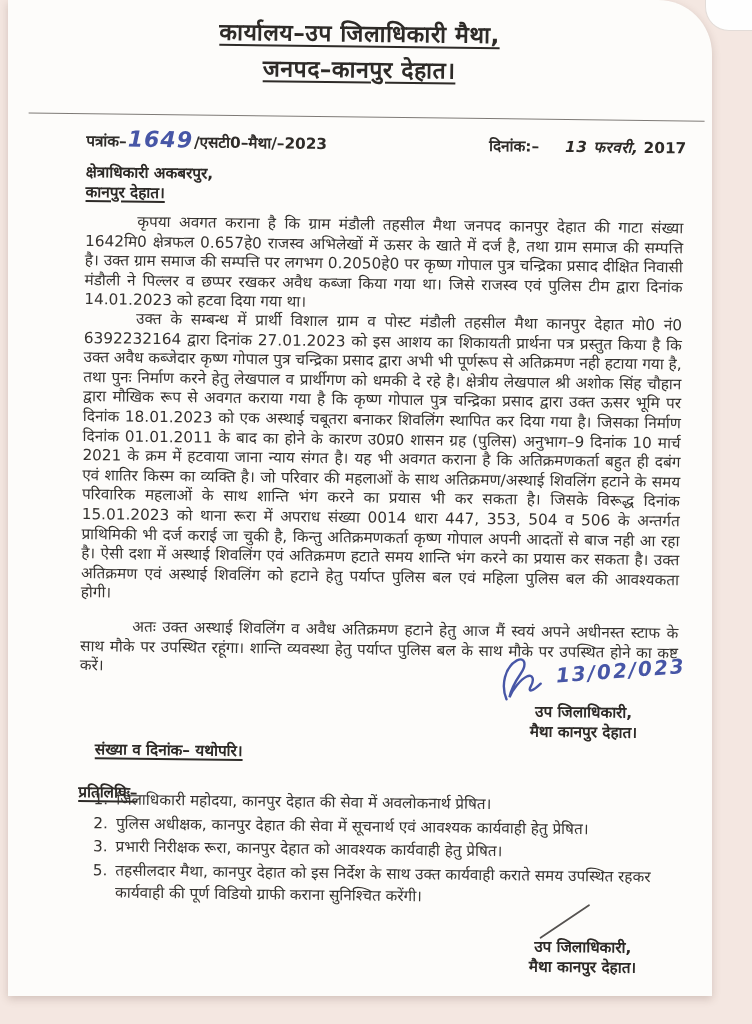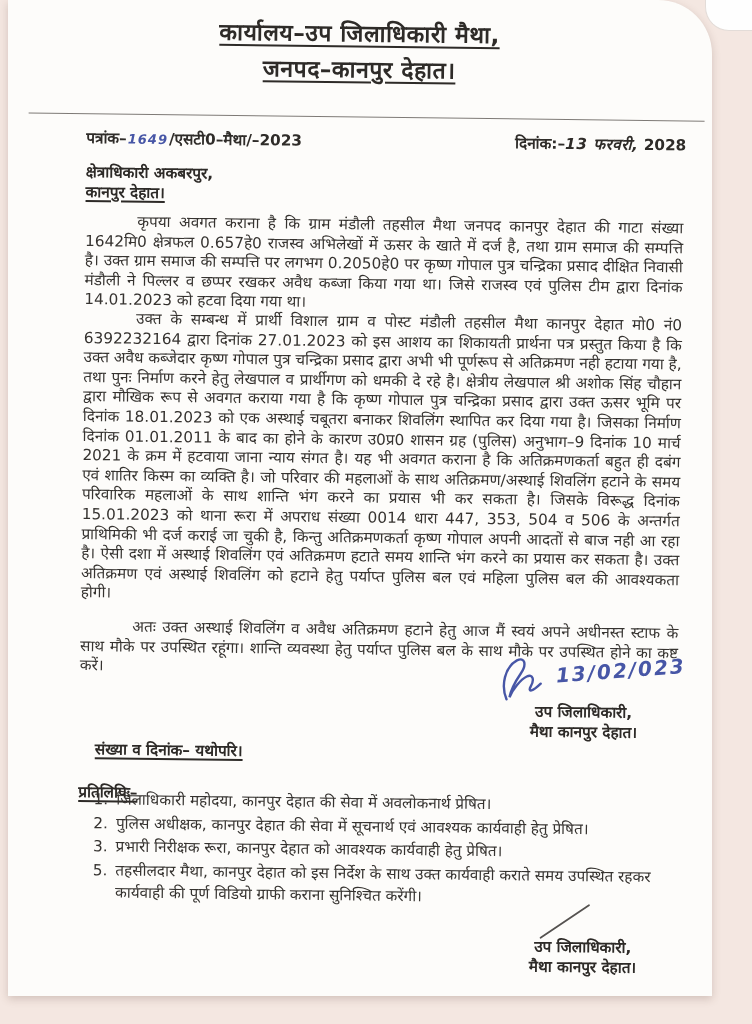--- a/index.html
+++ b/index.html
@@ -33,24 +33,24 @@
     text-decoration:underline;text-underline-offset:4px;text-decoration-thickness:1.5px;
     color:#2e2b28;
   }
   .rule{position:absolute;top:113px;left:22px;right:6px;height:1.3px;background:#7e7a76;}
   .refline{
     position:absolute;top:129px;left:80px;right:24px;
     display:flex;justify-content:space-between;align-items:baseline;
     font-weight:600;color:#2f2c29;white-space:nowrap;
   }
   .hw-blue{
-    color:#4756a6;font-style:italic;font-weight:600;font-size:13px;
+    color:#4756a6;font-style:italic;font-weight:600;font-size:22px;
     letter-spacing:1px;padding:0 1px;
   }
-  .hw-dark{font-style:italic;font-weight:600;letter-spacing:.5px;}
+  .hw-dark{font-style:italic;font-weight:600;letter-spacing:.5px;margin-left:26px;}
   .addressee{position:absolute;top:163px;left:80px;font-weight:700;color:#2d2a27;}
   .addressee .a2{
     text-decoration:underline;text-underline-offset:3px;text-decoration-thickness:1.5px;
   }
   .para{
     position:absolute;left:80px;right:26px;margin:0;
     text-align:justify;text-indent:52px;color:#363330;
     font-weight:500;
   }
   .p1{top:212px;}
@@ -87,21 +87,21 @@
 
       <div class="letterhead">
         <div class="hline">कार्यालय–उप जिलाधिकारी मैथा,</div>
         <div class="hline">जनपद–कानपुर देहात।</div>
       </div>
 
       <div class="rule"></div>
 
       <div class="refline">
         <div><span>पत्रांक–</span><span class="hw-blue">1649</span><span>/एसटी0–मैथा/–2023</span></div>
-        <div><span>दिनांक:–</span><span class="hw-dark">13 फरवरी,</span>&nbsp;<span>2028</span></div>
+        <div><span>दिनांक:–</span><span class="hw-dark">13 फरवरी,</span>&nbsp;<span>2017</span></div>
       </div>
 
       <div class="addressee">
         <div>क्षेत्राधिकारी अकबरपुर,</div>
         <div class="a2">कानपुर देहात।</div>
       </div>
 
       <p class="para p1">कृपया अवगत कराना है कि ग्राम मंडौली तहसील मैथा जनपद कानपुर देहात की गाटा संख्या 1642मि0 क्षेत्रफल 0.657हे0 राजस्व अभिलेखों में ऊसर के खाते में दर्ज है, तथा ग्राम समाज की सम्पत्ति है। उक्त ग्राम समाज की सम्पत्ति पर लगभग 0.2050हे0 पर कृष्ण गोपाल पुत्र चन्द्रिका प्रसाद दीक्षित निवासी मंडौली ने पिल्लर व छप्पर रखकर अवैध कब्जा किया गया था। जिसे राजस्व एवं पुलिस टीम द्वारा दिनांक 14.01.2023 को हटवा दिया गया था।</p>
       <p class="para p2">उक्त के सम्बन्ध में प्रार्थी विशाल ग्राम व पोस्ट मंडौली तहसील मैथा कानपुर देहात मो0 नं0 6392232164 द्वारा दिनांक 27.01.2023 को इस आशय का शिकायती प्रार्थना पत्र प्रस्तुत किया है कि उक्त अवैध कब्जेदार कृष्ण गोपाल पुत्र चन्द्रिका प्रसाद द्वारा अभी भी पूर्णरूप से अतिक्रमण नही हटाया गया है, तथा पुनः निर्माण करने हेतु लेखपाल व प्रार्थीगण को धमकी दे रहे है। क्षेत्रीय लेखपाल श्री अशोक सिंह चौहान द्वारा मौखिक रूप से अवगत कराया गया है कि कृष्ण गोपाल पुत्र चन्द्रिका प्रसाद द्वारा उक्त ऊसर भूमि पर दिनांक 18.01.2023 को एक अस्थाई चबूतरा बनाकर शिवलिंग स्थापित कर दिया गया है। जिसका निर्माण दिनांक 01.01.2011 के बाद का होने के कारण उ0प्र0 शासन ग्रह (पुलिस) अनुभाग–9 दिनांक 10 मार्च 2021 के क्रम में हटवाया जाना न्याय संगत है। यह भी अवगत कराना है कि अतिक्रमणकर्ता बहुत ही दबंग एवं शातिर किस्म का व्यक्ति है। जो परिवार की महलाओं के साथ अतिक्रमण/अस्थाई शिवलिंग हटाने के समय परिवारिक महलाओं के साथ शान्ति भंग करने का प्रयास भी कर सकता है। जिसके विरूद्ध दिनांक 15.01.2023 को थाना रूरा में अपराध संख्या 0014 धारा 447, 353, 504 व 506 के अन्तर्गत प्राथिमिकी भी दर्ज कराई जा चुकी है, किन्तु अतिक्रमणकर्ता कृष्ण गोपाल अपनी आदतों से बाज नही आ रहा है। ऐसी दशा में अस्थाई शिवलिंग एवं अतिक्रमण हटाते समय शान्ति भंग करने का प्रयास कर सकता है। उक्त अतिक्रमण एवं अस्थाई शिवलिंग को हटाने हेतु पर्याप्त पुलिस बल एवं महिला पुलिस बल की आवश्यकता होगी।</p>
       <p class="para p3">अतः उक्त अस्थाई शिवलिंग व अवैध अतिक्रमण हटाने हेतु आज मैं स्वयं अपने अधीनस्त स्टाफ के साथ मौके पर उपस्थित रहूंगा। शान्ति व्यवस्था हेतु पर्याप्त पुलिस बल के साथ मौके पर उपस्थित होने का कष्ट करें।</p>

